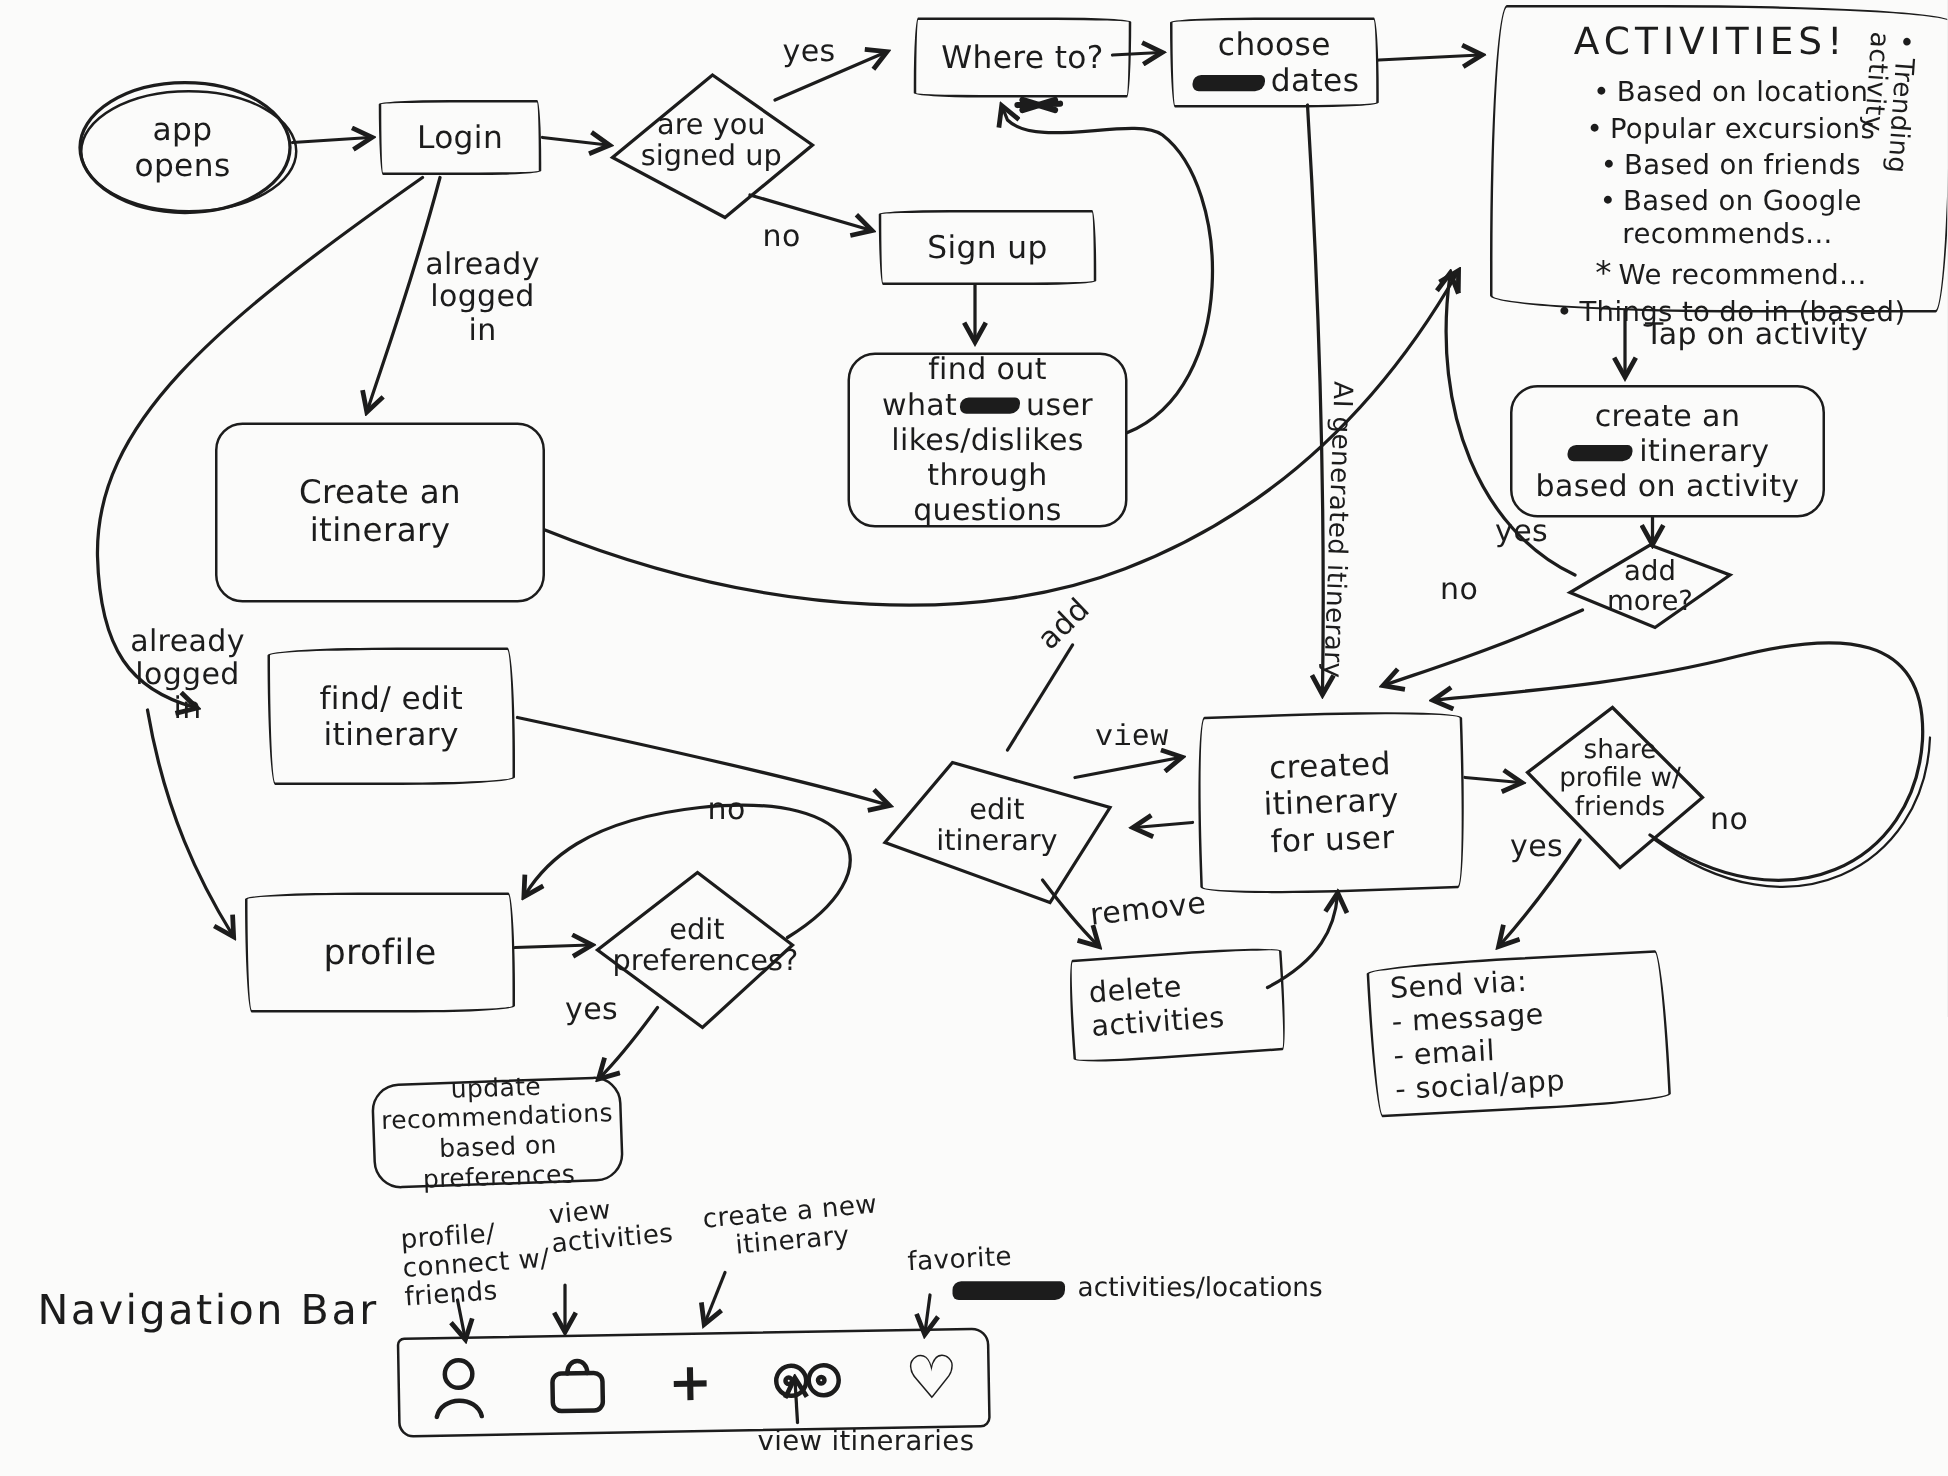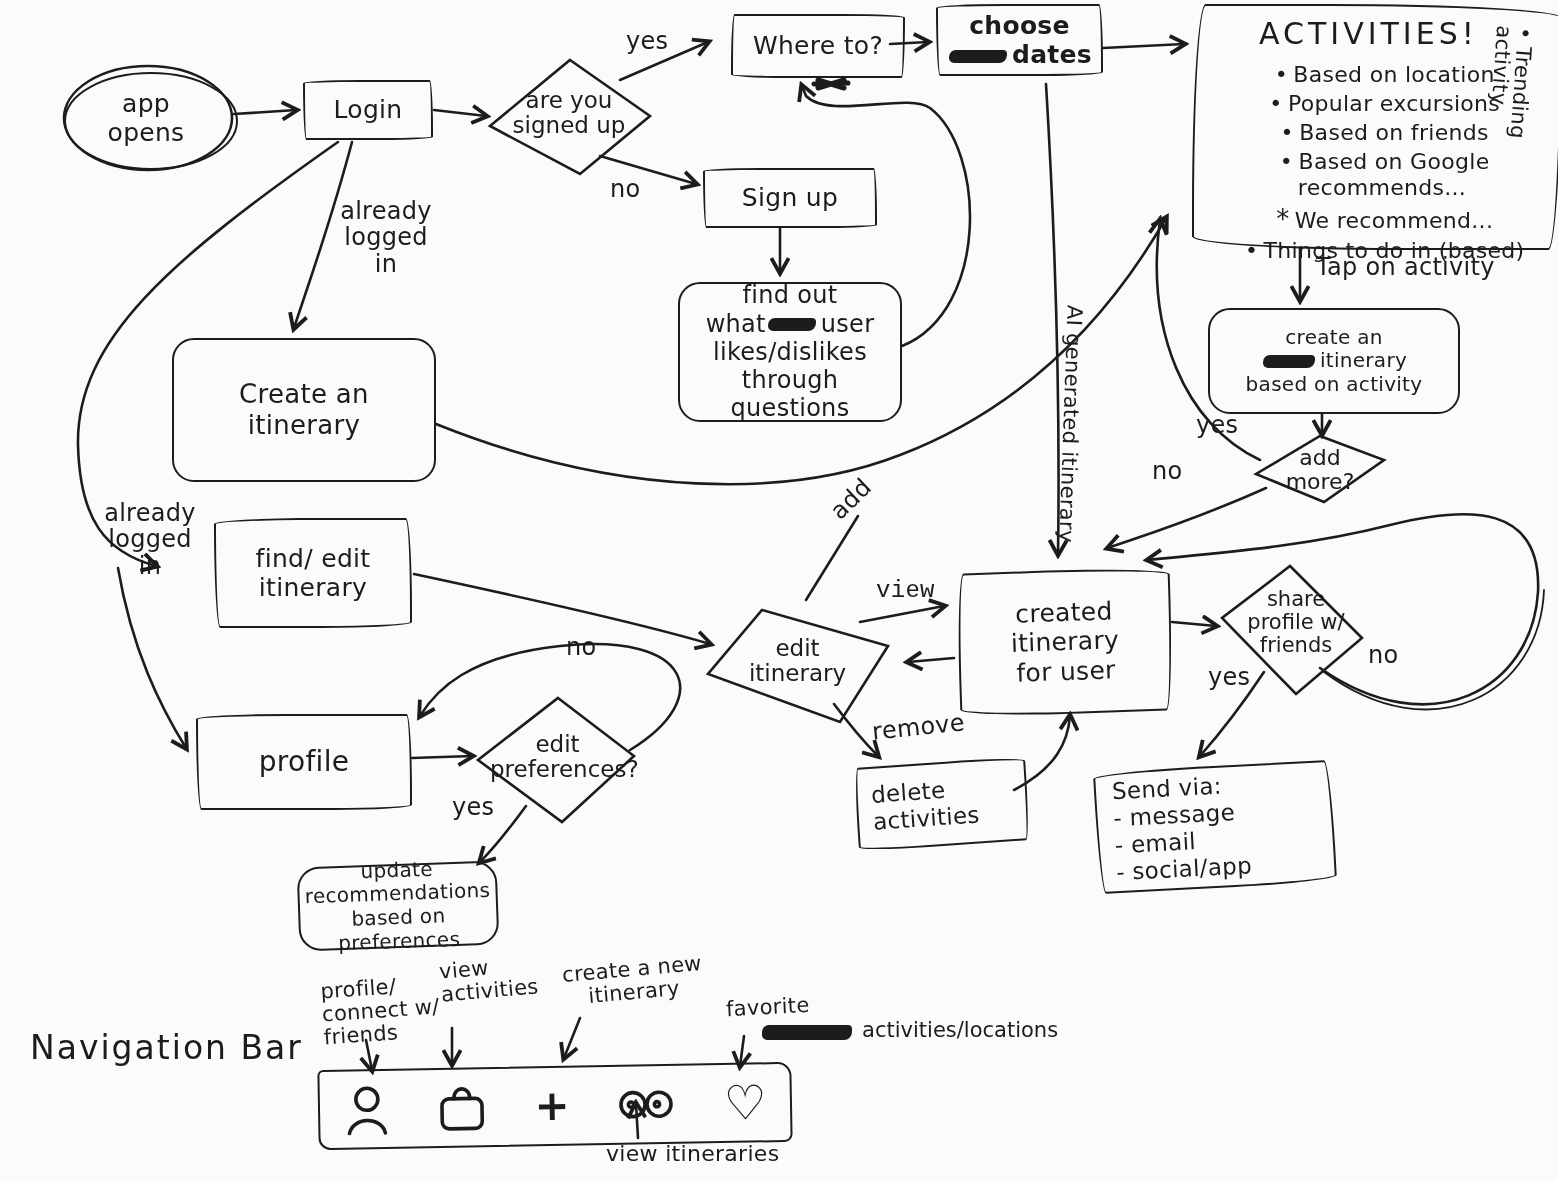--- a/index.html
+++ b/index.html
@@ -101,21 +101,21 @@
   <div class="node rough" id="n-login" style="left:303px;top:80px;width:126px;height:56px;">
       <span>Login</span>
     </div>
 
   <div class="dtext" style="left:498px;top:88px;width:142px;">are you signed up</div>
 
   <div class="node rough2" id="n-whereto" style="left:731px;top:14px;width:170px;height:60px;">
       <span>Where to?</span>
     </div>
 
-  <div class="node rough" id="n-dates" style="left:936px;top:4px;width:163px;height:68px;font-weight:bold;">
+  <div class="node rough" id="n-dates" style="left:936px;top:14px;width:163px;height:68px;">
     <span>choose</span>
     <span><span class="scribble" style="width:58px;"></span><span>dates</span></span>
   </div>
 
   <div class="node rough2" id="activities" style="left:1192px;top:4px;width:340px;height:224px;">
     <div class="ttl">ACTIVITIES!</div>
     <ul>
       <li><span class="bu">•</span><span>Based on location</span></li>
       <li><span class="bu">•</span><span>Popular excursions</span></li>
       <li><span class="bu">•</span><span>Based on friends</span></li>
@@ -140,21 +140,21 @@
 
   <div class="node soft rough2" id="n-findout" style="left:678px;top:282px;width:220px;height:136px;font-size:24px;">
     <span>find out</span>
     <span><span>what</span><span class="scribble" style="width:48px;"></span><span>user</span></span>
     <span>likes/dislikes</span>
     <span>through questions</span>
   </div>
 
   <div class="lbl" style="left:1316px;top:254px;">Tap on activity</div>
 
-  <div class="node soft rough2" id="n-createact" style="left:1208px;top:308px;width:248px;height:102px;font-size:20px;">
+  <div class="node soft rough2" id="n-createact" style="left:1208px;top:308px;width:248px;height:102px;font-size:24px;">
     <span>create an</span>
     <span><span class="scribble" style="width:52px;"></span><span>itinerary</span></span>
     <span>based on activity</span>
   </div>
 
   <div class="dtext" style="left:1268px;top:446px;width:104px;font-size:22px;">add more?</div>
   <div class="lbl" style="left:1196px;top:412px;">yes</div>
   <div class="lbl" style="left:1152px;top:458px;">no</div>
 
   <div class="lbl" style="left:100px;top:500px;width:100px;white-space:normal;text-align:center;">already logged in</div>

